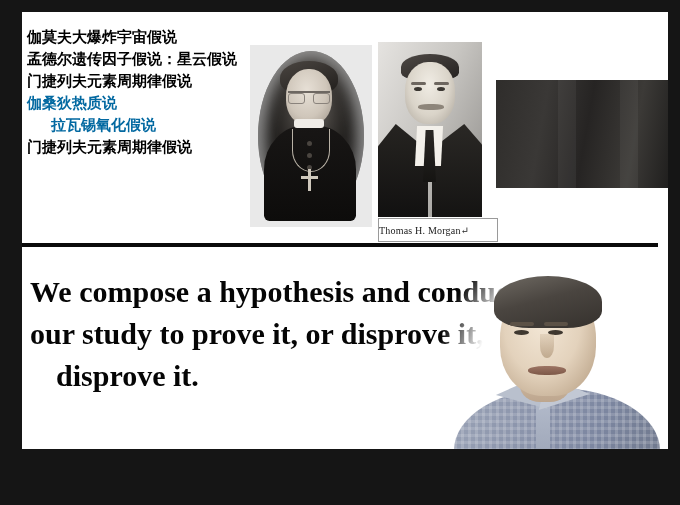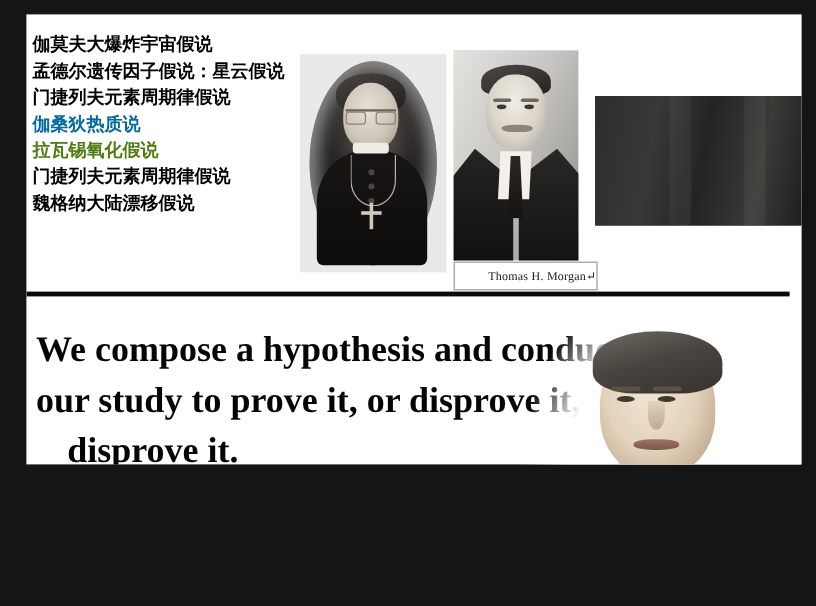--- a/index.html
+++ b/index.html
@@ -7,21 +7,21 @@
        font-family:"Liberation Sans",sans-serif;}
 
   
   #slide-frame{
     position:relative;width:680px;height:505px;
     background:#151515;
     overflow:hidden;
   }
   
   #slide-canvas{
-    position:absolute;left:22px;top:12px;width:646px;height:375px;
+    position:absolute;left:22px;top:12px;width:646px;height:437px;
     background:#ffffff;
     overflow:hidden;
   }
 
   
   #hypothesis-list{
     position:absolute;left:5px;top:14px;width:250px;
   }
   .hyp-line{
     font-family:"DejaVu Sans","Liberation Sans",sans-serif;
@@ -129,21 +129,21 @@
     clip-path:polygon(38% 0,100% 28%,100% 100%,0 100%,0 26%);
   }
   #photo-morgan .suitR{
     position:absolute;right:-2px;top:82px;width:52px;height:95px;
     background:linear-gradient(180deg,#2a2825,#141312);
     clip-path:polygon(0 26%,62% 0,100% 24%,100% 100%,0 100%);
   }
   #morgan-caption{
     position:absolute;left:356px;top:206px;width:118px;height:22px;
     border:1px solid #9a9a9a;background:#ffffff;
-    display:flex;align-items:center;justify-content:flex-end;
+    display:flex;align-items:center;justify-content:flex-start;
   }
   #morgan-caption span{
     font-family:"Liberation Serif","DejaVu Serif",serif;
     font-size:10px;color:#1a1a1a;letter-spacing:.2px;
   }
 
   
   #photo-watsoncrick{
     left:474px;top:68px;width:172px;height:108px;
     background:#111;
@@ -241,23 +241,22 @@
 <body>
 
 <div id="slide-frame">
   <div id="slide-canvas">
 
     <div id="hypothesis-list">
       <div class="hyp-line" style="color: rgb(0, 0, 0);">伽莫夫大爆炸宇宙假说</div>
       <div class="hyp-line" style="color: rgb(0, 0, 0);">孟德尔遗传因子假说：星云假说</div>
       <div class="hyp-line" style="color: rgb(0, 0, 0);">门捷列夫元素周期律假说</div>
       <div class="hyp-line" style="color: #0369a1;">伽桑狄热质说</div>
-      <div class="hyp-line" style="color: #4d7c0f;">拉瓦锡氧化假说</div>
+      <div class="hyp-line" style="color: #0369a1; margin-left: 24px;">拉瓦锡氧化假说</div>
       <div class="hyp-line" style="color: rgb(0, 0, 0);">门捷列夫元素周期律假说</div>
-      <div class="hyp-line" style="color: rgb(0, 0, 0);">魏格纳大陆漂移假说</div>
     </div>
 
     <div class="photo" id="photo-mendel">
       <div class="oval"></div>
       <div class="robe"></div>
       <div class="hair"></div>
       <div class="face"></div>
       <div class="glasses"></div>
       <div class="collar"></div>
       <div class="btn" style="top:96px"></div>

